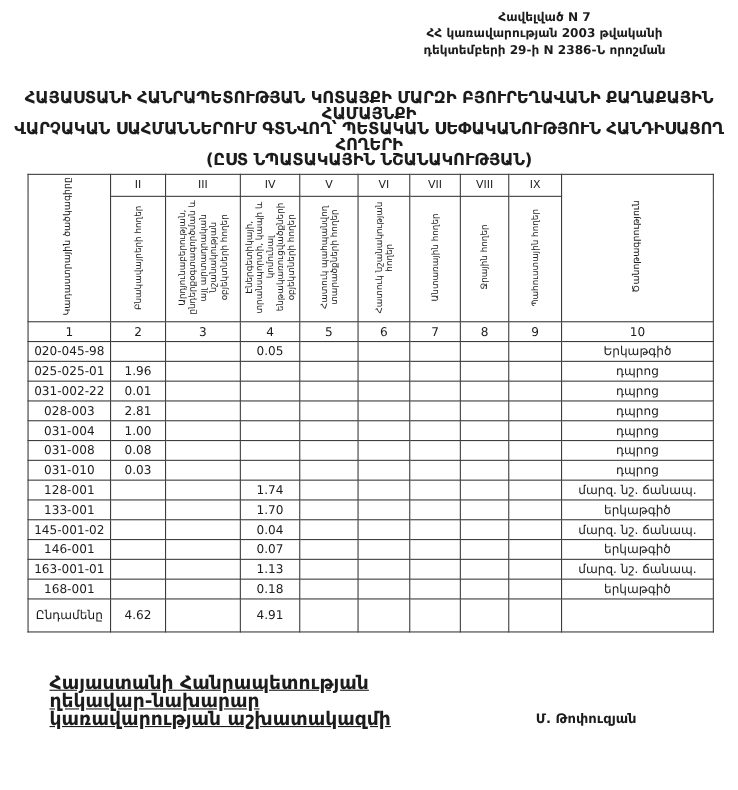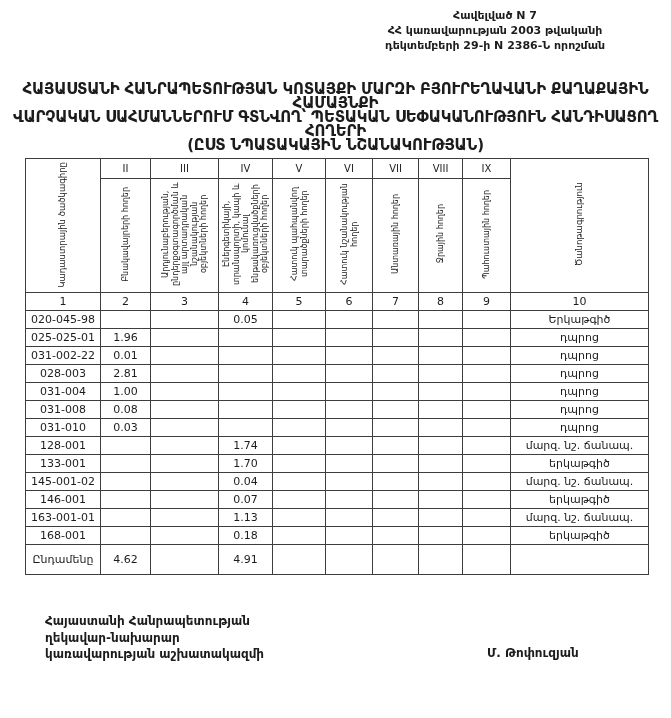--- a/index.html
+++ b/index.html
@@ -42,21 +42,21 @@
     max-height:106px;
     white-space:normal;
     text-align:center;
   }
   .vtext.tall{max-height:128px;font-size:8.5px;}
   td.code{ text-align:left;padding-left:4px;}
   td.note{ text-align:left;padding-left:6px;}
   td.total-label{text-align:left;padding-left:8px;vertical-align:bottom;padding-bottom:4px;}
   .footer-left{
     position:absolute;top:613px;left:45px;
-    font-size:12px;line-height:16.5px;font-weight:bold;
+    font-size:17px;line-height:16.5px;font-weight:bold;text-decoration:underline;
   }
   .signature{
     position:absolute;top:646px;left:487px;
     font-size:12px;font-weight:bold;
   }
 </style>
 </head>
 <body>
 
 <div class="appendix">

